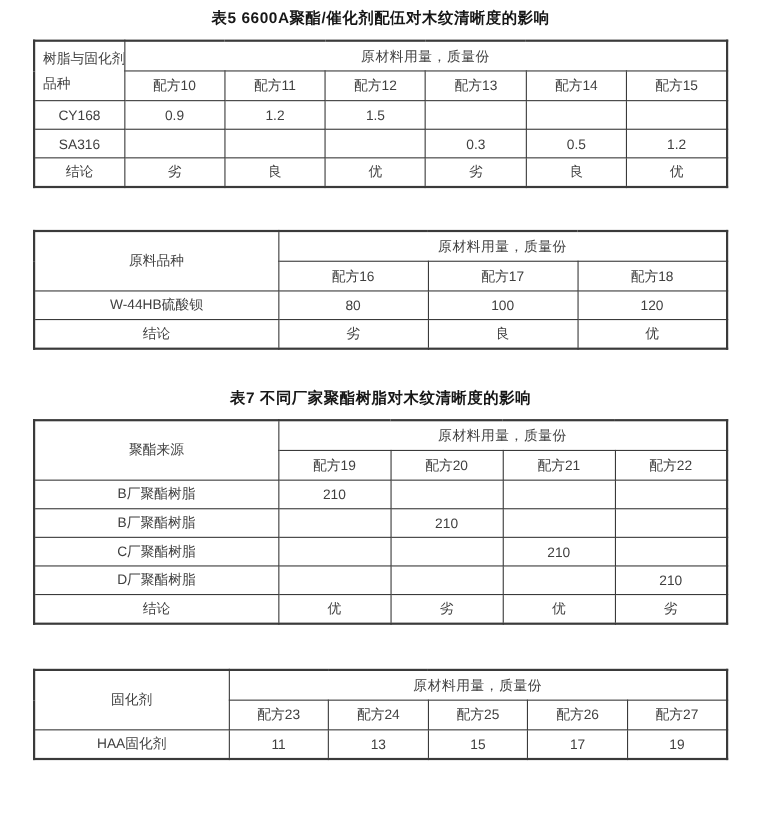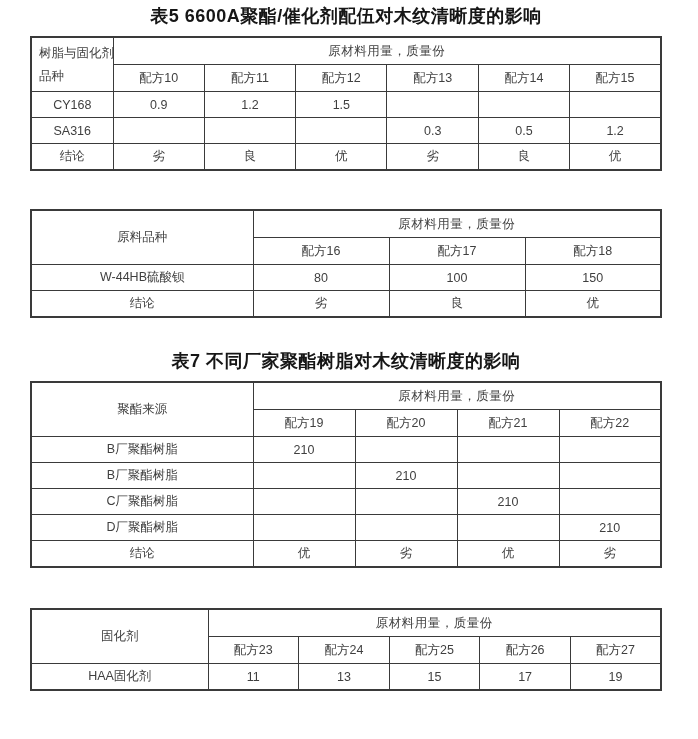--- a/index.html
+++ b/index.html
@@ -15,21 +15,21 @@
     color: #3f3f3f;
     padding-top: 5px;
     box-sizing: border-box;
   }
   .tbl-section {
     
   }
   .tbl-title {
     width: 692px;
     text-align: center;
-    font-size: 18px;
+    font-size: 14px;
     font-weight: 600;
     color: #161616;
     letter-spacing: 0.5px;
     margin: 0 0 9px 0;
     line-height: 22px;
   }
   table.paper-table {
     border-collapse: collapse;
     table-layout: fixed;
     width: 632px;
@@ -155,21 +155,21 @@
             <th class="formula-header">配方16</th>
             <th class="formula-header">配方17</th>
             <th class="formula-header">配方18</th>
           </tr>
         </thead>
         <tbody>
           <tr style="height:24px">
             <td class="row-label-cell">W-44HB硫酸钡</td>
             <td class="value-cell">80</td>
             <td class="value-cell">100</td>
-            <td class="value-cell">150</td>
+            <td class="value-cell">120</td>
           </tr>
           <tr style="height:24px">
             <td class="row-label-cell">结论</td>
             <td class="value-cell">劣</td>
             <td class="value-cell">良</td>
             <td class="value-cell">优</td>
           </tr>
         </tbody>
       </table>
     </section>

